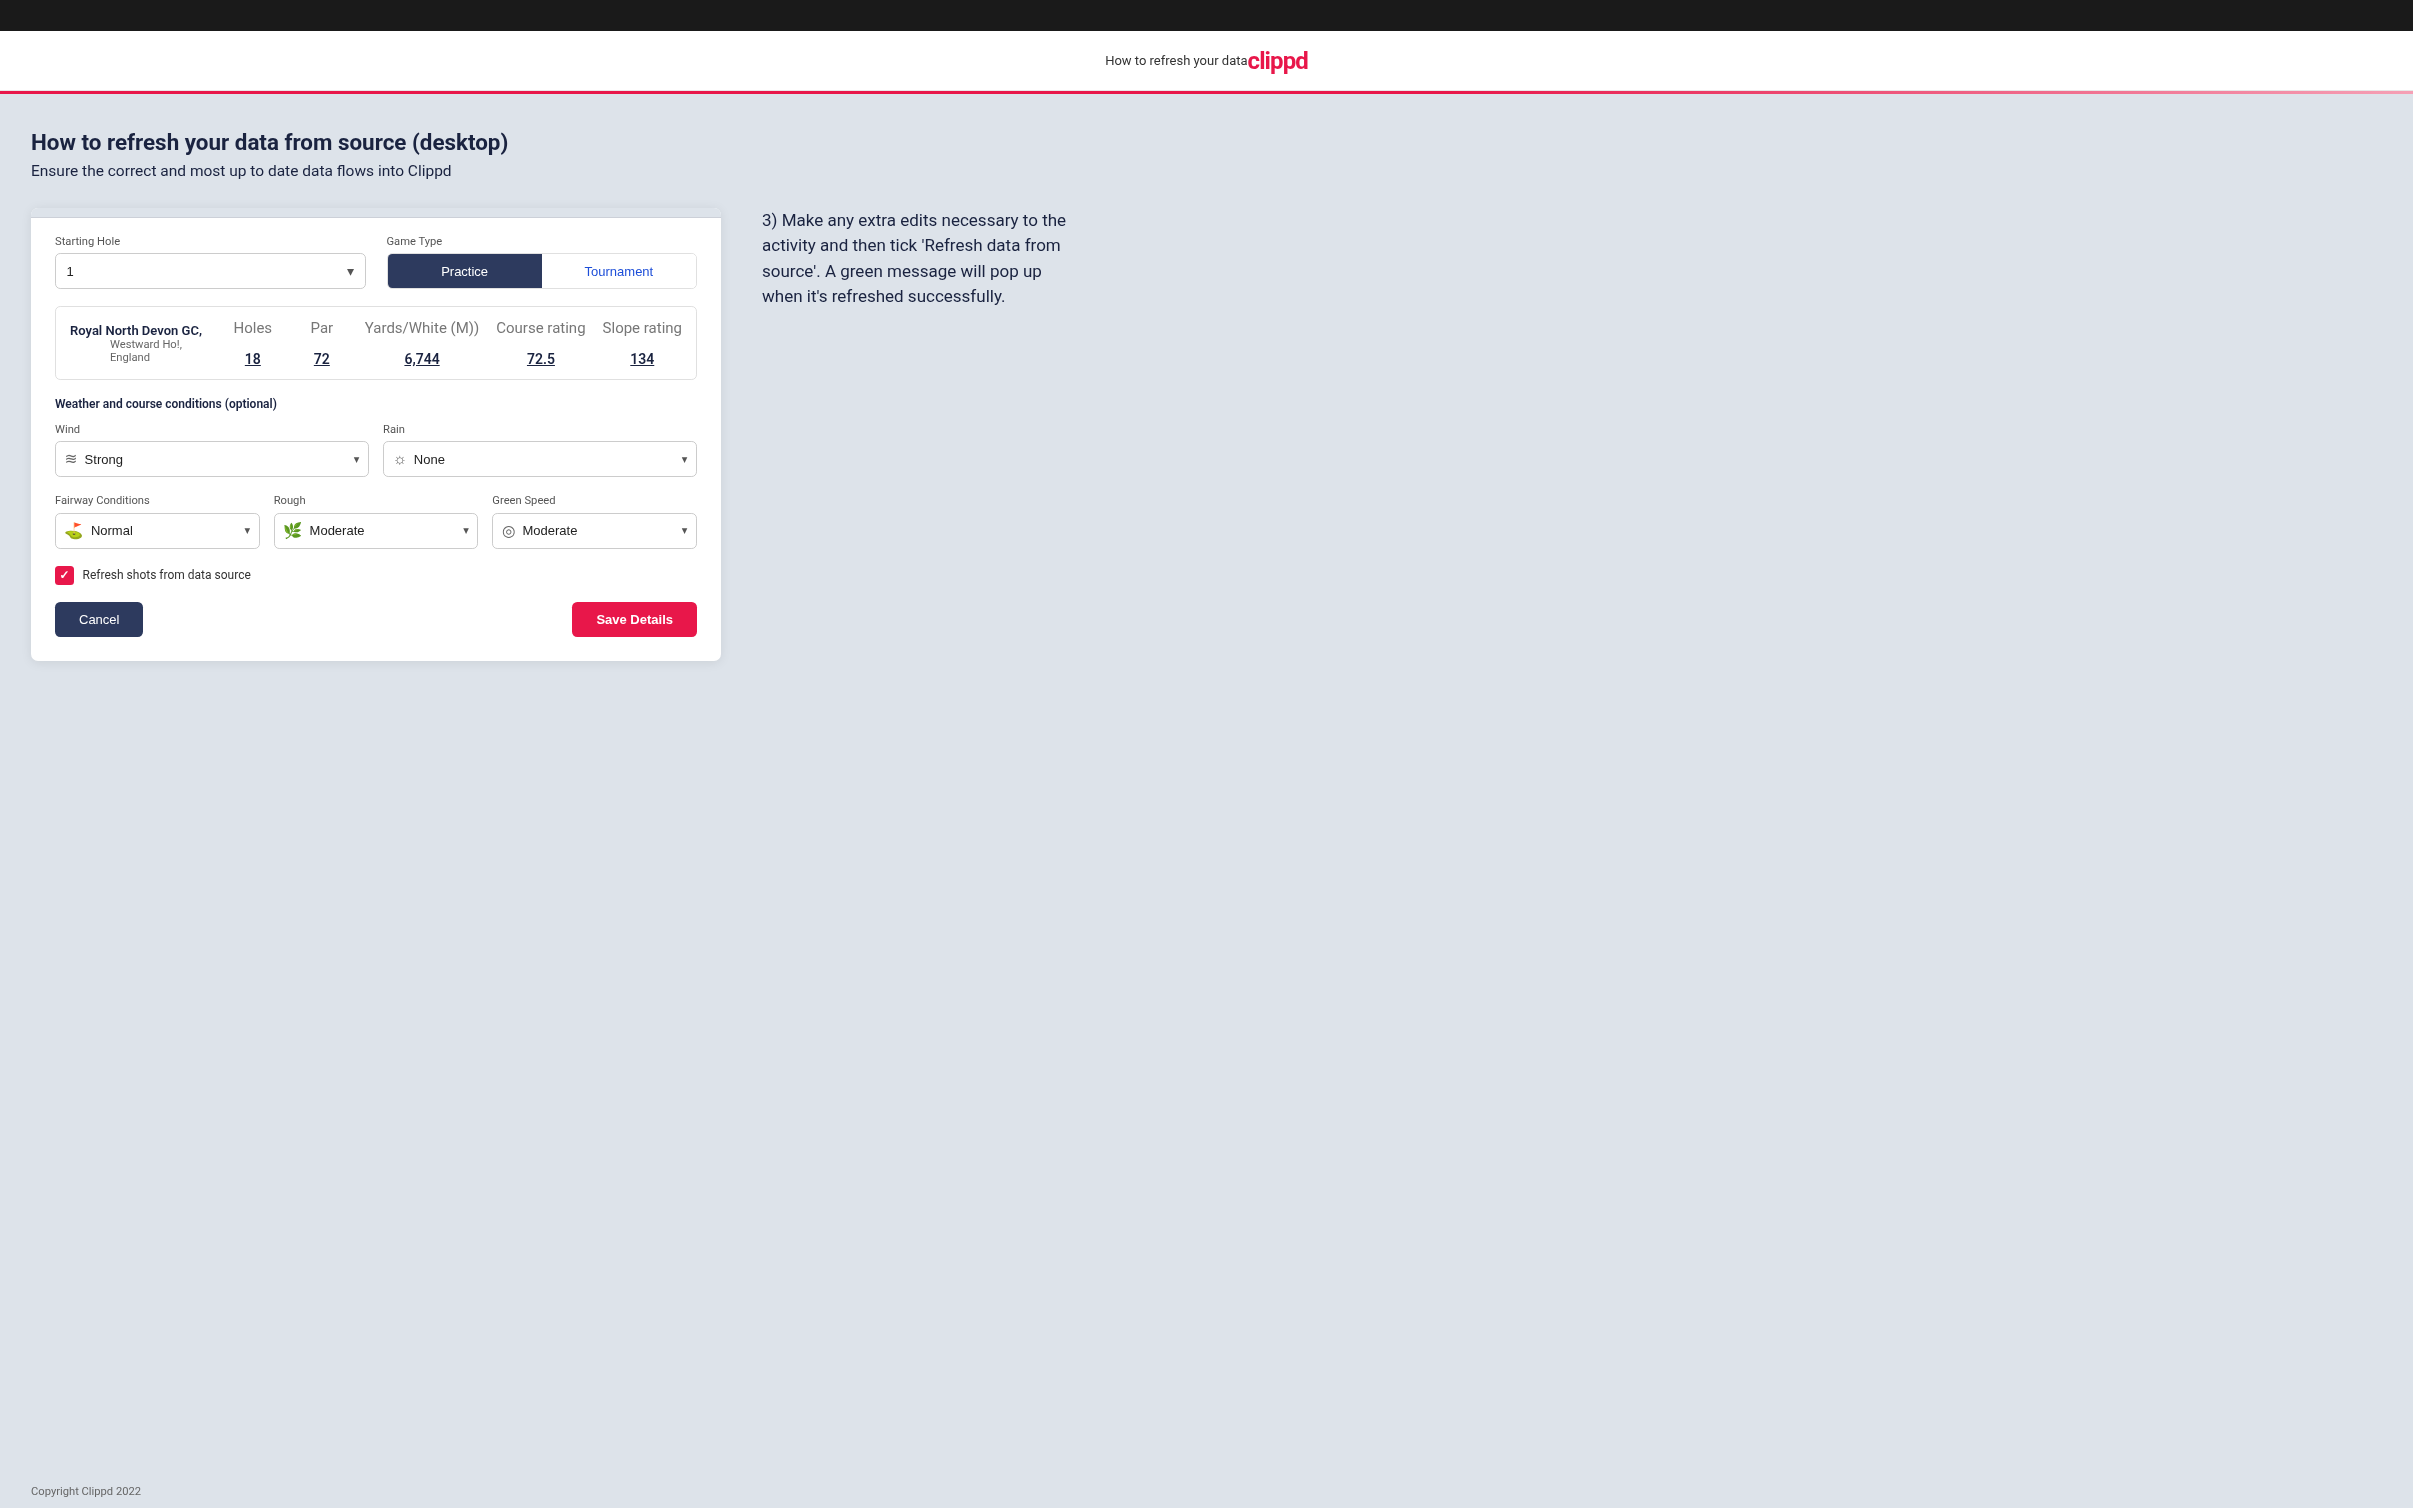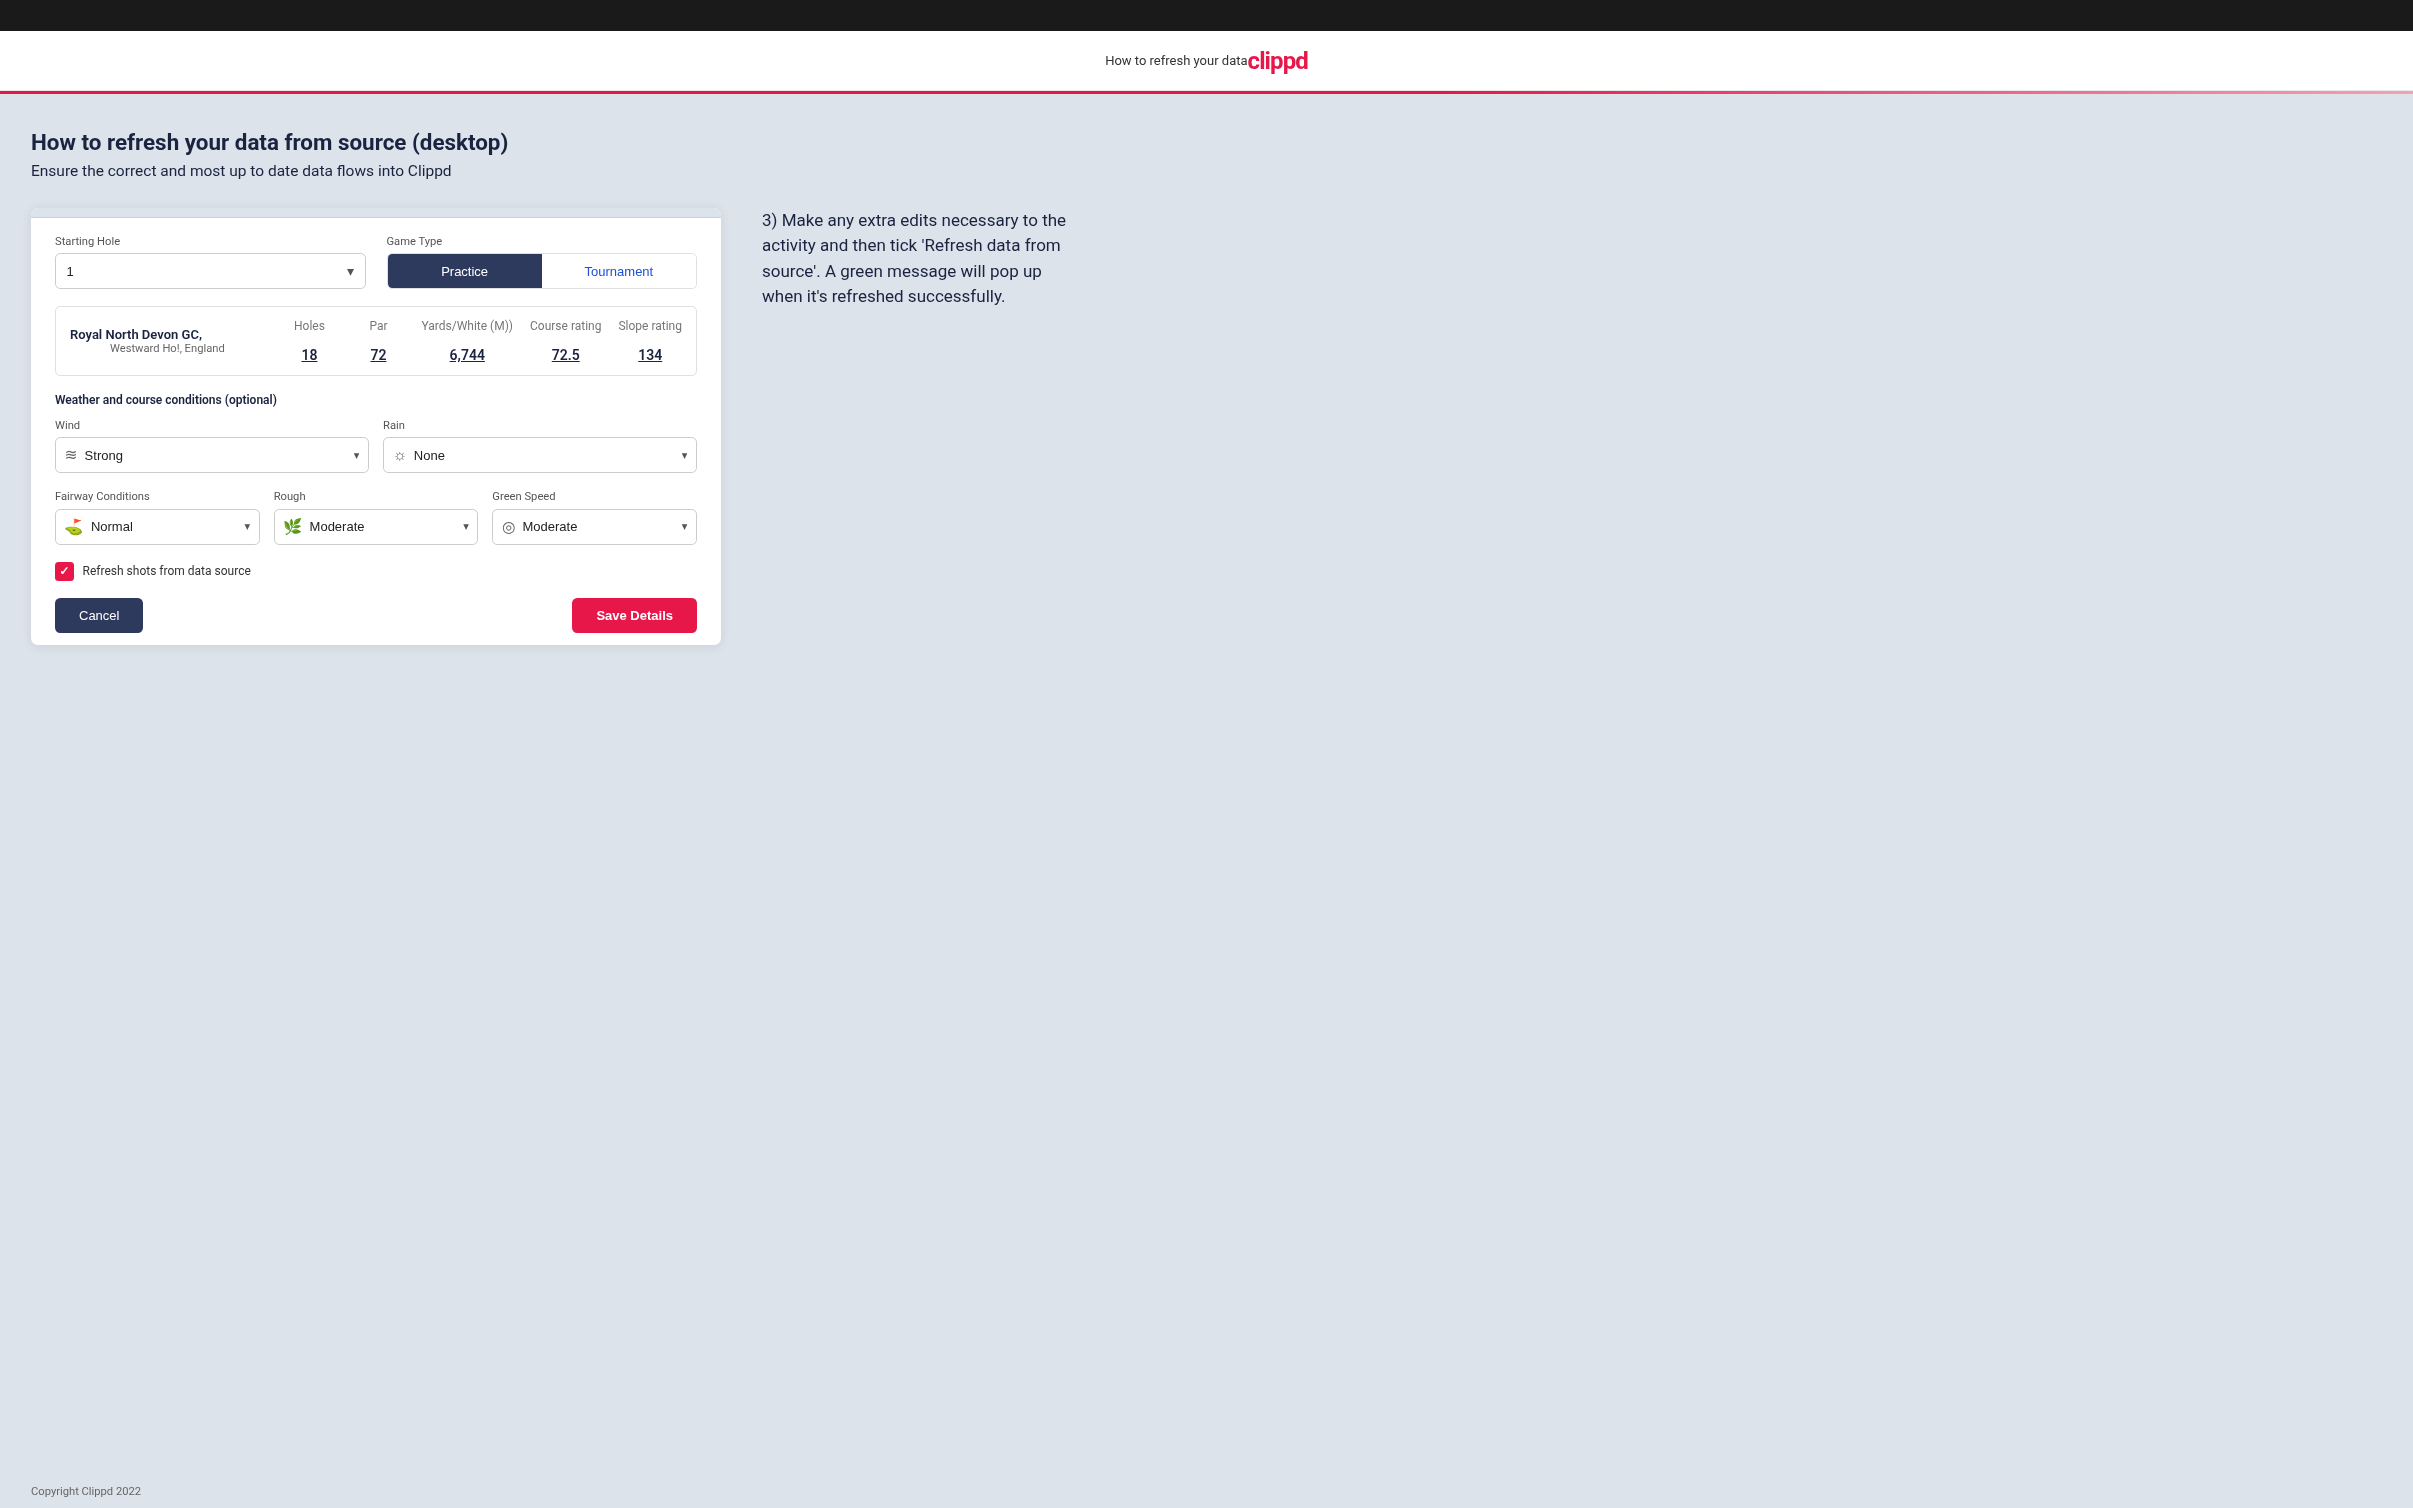--- a/index.html
+++ b/index.html
@@ -51,21 +51,21 @@
       margin-bottom: 28px;
     }
     .content-layout {
       display: flex;
       gap: 41px;
       align-items: flex-start;
     }
     .form-card {
       background: #fff;
       border-radius: 7px;
-      padding: 24px 24px 12px 24px;
+      padding: 24px 24px 24px 24px;
       width: 690px;
       min-width: 518px;
       box-shadow: 0 1.7px 10.4px rgba(0,0,0,0.08);
     }
     .form-card-top {
       background: #dde3ea;
       border-radius: 7px 7px 0 0;
       height: 10.4px;
       margin: -24px -24px 17px -24px;
       border-bottom: 0.9px solid #ccd0d8;
@@ -149,21 +149,21 @@
     .course-name-sub {
       font-size: 11.2px;
       color: #666;
       margin-left: 40px;
     }
     .course-stat {
       text-align: center;
       min-width: 52px;
     }
     .course-stat-label {
-      font-size: 12px;
+      font-size: 15px;
       color: #777;
       margin-bottom: 14px;
     }
     .course-stat-value {
       font-size: 14px;
       font-weight: 600;
       color: #1a2340;
       text-decoration: underline;
     }
     .section-label {

